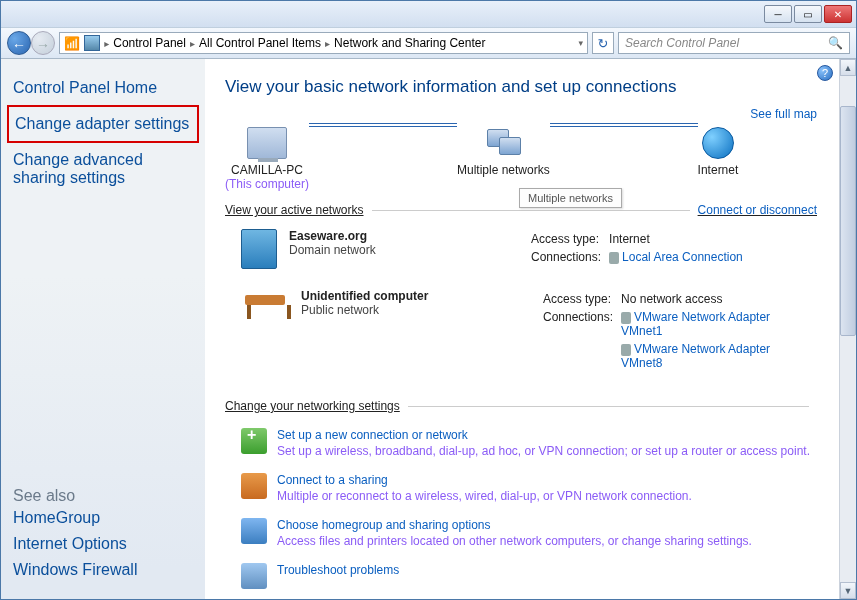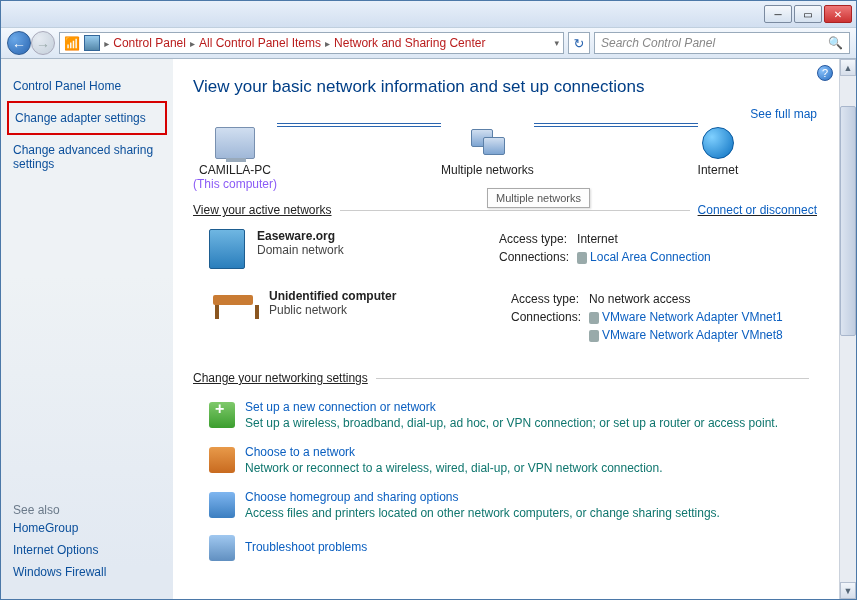--- a/index.html
+++ b/index.html
@@ -86,21 +86,21 @@
     padding: 0 4px;
     gap: 4px;
     font-size: 12px;
   }
   .addr-icon {
     width: 16px; height: 16px;
     background: linear-gradient(#9ce, #58a);
     border: 1px solid #369;
   }
   .crumb {
-    color: #b91c1c;
+    color: #000000;
     white-space: nowrap;
   }
   .crumbsep {
     color: #666;
     font-size: 10px;
   }
   .addr-drop {
     margin-left: auto;
     color: #666;
     font-size: 9px;
@@ -109,45 +109,45 @@
     width: 22px; height: 22px;
     border: 1px solid #9ab;
     background: #fff;
     display: flex;
     align-items: center;
     justify-content: center;
     color: #2a65b0;
     font-size: 13px;
   }
   .searchbox {
-    width: 256px;
+    width: 232px;
     height: 22px;
     background: #fff;
     border: 1px solid #9ab;
     display: flex;
     align-items: center;
     padding: 0 6px;
     justify-content: space-between;
     color: #888;
     font-style: italic;
   }
   .searchicon { color: #2a65b0; font-style: normal; }
   
   .client {
     flex: 1;
     display: flex;
     background: #fff;
     position: relative;
     overflow: hidden;
   }
   .sidebar {
-    width: 172px;
+    width: 204px;
     background: linear-gradient(180deg,#eef2f5 40%,#e2e9f2 94%);
     padding: 16px 12px;
-    font-size: 12px;
+    font-size: 16px;
     display: flex;
     flex-direction: column;
   }
   .sidebar a {
     color: #0b4f9b;
     text-decoration: none;
     display: block;
     padding: 4px 0;
     cursor: pointer;
   }
@@ -326,35 +326,35 @@
     width: 10px; height: 12px;
     background: #9aa;
     border-radius: 2px;
     margin-right: 3px;
     vertical-align: middle;
   }
   .settingsect { margin-top: 10px; }
   .settingitem {
     display: flex;
     padding: 5px 0 10px 16px;
-    align-items: center;
+    align-items: flex-start;
   }
   .settingitem .sico {
     width: 26px; height: 26px;
     margin-right: 10px;
     flex-shrink: 0;
     border-radius: 3px;
   }
   .sico.c1 { background: linear-gradient(#7fc96b, #3b9e2e); position: relative; }
   .sico.c1::after { content: "+"; color: #fff; position: absolute; top: -2px; left: 6px; font-weight: bold; font-size: 16px;}
   .sico.c2 { background: linear-gradient(#e89a4a, #c86a1f); }
   .sico.c3 { background: linear-gradient(#7fb6f0, #3b7ec0); }
   .sico.c4 { background: linear-gradient(#a0c8f0, #608fc0); }
   .settingitem .txt a { color: #0b5fc0; text-decoration: none; display: block; margin-bottom: 2px; cursor: pointer;}
-  .settingitem .txt .desc { color: #0f766e; }
+  .settingitem .txt .desc { color: #8b5cf6; }
   
   .vscroll {
     width: 17px;
     background: #e8ecf2;
     border-left: 1px solid #cbd2dc;
     display: flex;
     flex-direction: column;
   }
   .vbtn {
     height: 17px;
@@ -512,22 +512,22 @@
         <div class="settingitem">
           <div class="sico c1"></div>
           <div class="txt">
             <a>Set up a new connection or network</a>
             <div class="desc">Set up a wireless, broadband, dial-up, ad hoc, or VPN connection; or set up a router or access point.</div>
           </div>
         </div>
         <div class="settingitem">
           <div class="sico c2"></div>
           <div class="txt">
-            <a>Choose to a network</a>
-            <div class="desc">Network or reconnect to a wireless, wired, dial-up, or VPN network connection.</div>
+            <a>Connect to a sharing</a>
+            <div class="desc">Multiple or reconnect to a wireless, wired, dial-up, or VPN network connection.</div>
           </div>
         </div>
         <div class="settingitem">
           <div class="sico c3"></div>
           <div class="txt">
             <a>Choose homegroup and sharing options</a>
             <div class="desc">Access files and printers located on other network computers, or change sharing settings.</div>
           </div>
         </div>
         <div class="settingitem">

